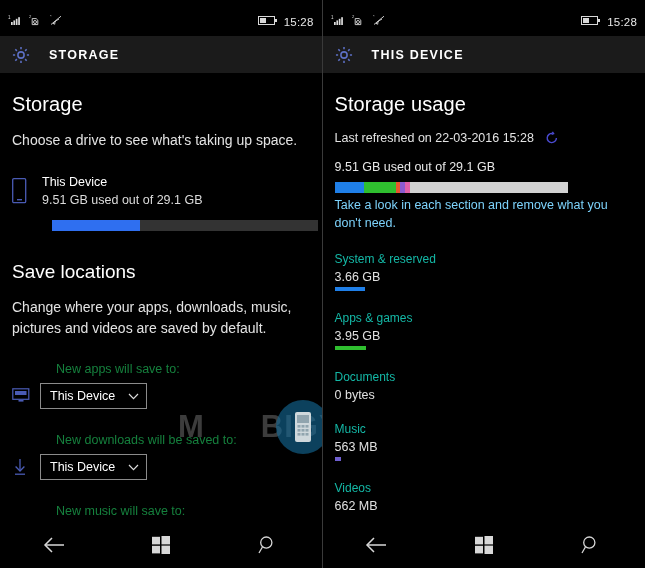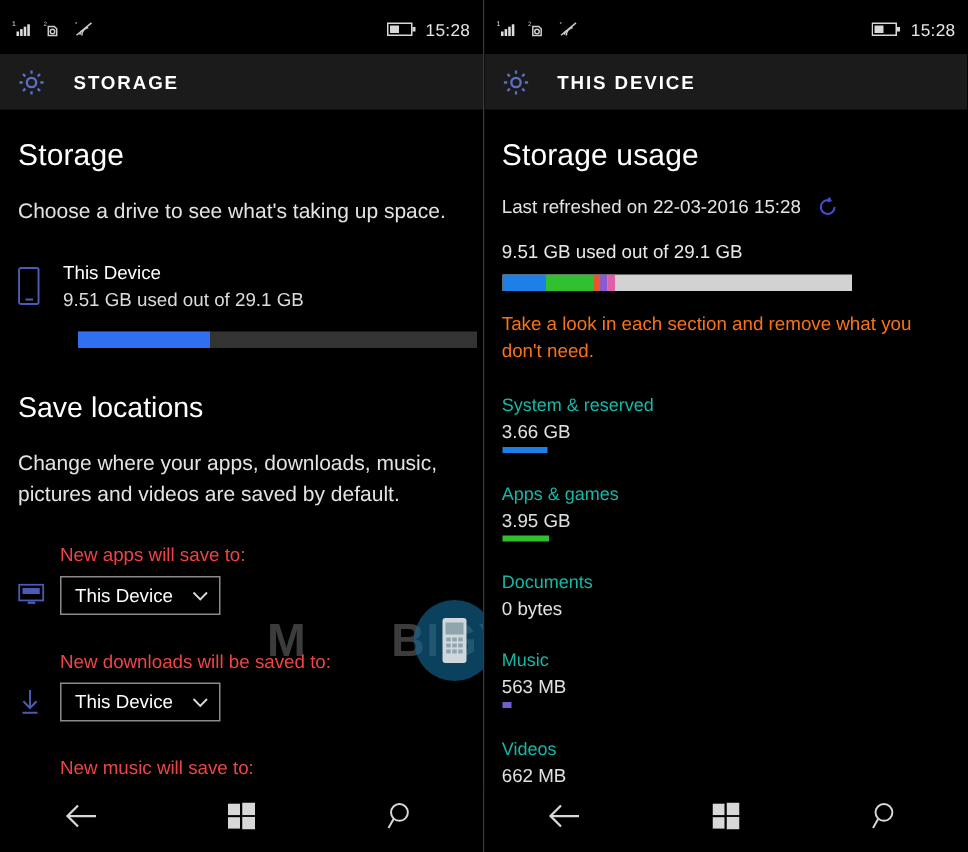--- a/index.html
+++ b/index.html
@@ -35,37 +35,37 @@
   .drive-row{display:flex;margin-top:25px;}
   .drive-icon{width:30px;flex:0 0 30px;padding-top:3px;}
   .drive-text .dname{font-size:12.5px;color:#fff;}
   .drive-text .dsize{font-size:12.5px;color:#dcdcdc;margin-top:4px;}
   .track{height:11px;background:#333333;margin:12px 0 0 40px;width:266px;position:relative;}
   .track .fill{height:100%;background:#2f6ff0;}
 
   
   .h2{font-size:19px;font-weight:400;margin:30px 0 0 0;}
   .field{margin-top:24px;}
-  .field .flabel{font-size:12.5px;color:#ef4444;margin-left:28px;}
+  .field .flabel{font-size:12.5px;color:#15803d;margin-left:44px;}
   .field .frow{display:flex;align-items:center;margin-top:7px;}
   .field .ficon{width:28px;flex:0 0 28px;display:flex;align-items:center;}
   .combo{border:1px solid #8b8b8b;background:#000;height:24px;min-width:89px;
          display:flex;align-items:center;justify-content:space-between;
          padding:0 7px 0 9px;font-size:12.5px;color:#fff;}
   .combo .chev{margin-left:12px;display:block;}
   .cut{font-size:12.5px;color:#e3e3e3;margin:24px 0 0 28px;}
 
   
   .refresh-line{display:flex;align-items:flex-start;margin-top:15px;}
   .refresh-line .rtext{font-size:12.5px;color:#e3e3e3;}
   .refresh-line .ricon{margin-left:11px;}
   .usedline{font-size:12.5px;color:#e8e8e8;margin-top:11px;}
   .segbar{height:11px;width:233px;display:flex;background:#d2d2d2;margin-top:8px;overflow:hidden;}
   .segbar i{display:block;height:100%;}
-  .note{font-size:12.5px;color:#f97316;margin-top:13px;line-height:1.45;}
+  .note{font-size:12.5px;color:#7dd3fc;margin-top:3px;line-height:1.45;}
 
   .cat{margin-top:20px;}
   .cat .cname{font-size:12px;color:#14b8a6;}
   .cat .cval{font-size:12.5px;color:#e0e0e0;margin-top:4px;}
   .cat .cbar{height:4px;margin-top:3px;}
 
   
   .navbar{position:absolute;left:0;bottom:0;width:100%;height:43px;background:#000;
           display:flex;align-items:center;justify-content:space-around;}
   .navbtn{width:60px;height:43px;display:flex;align-items:center;justify-content:center;}

